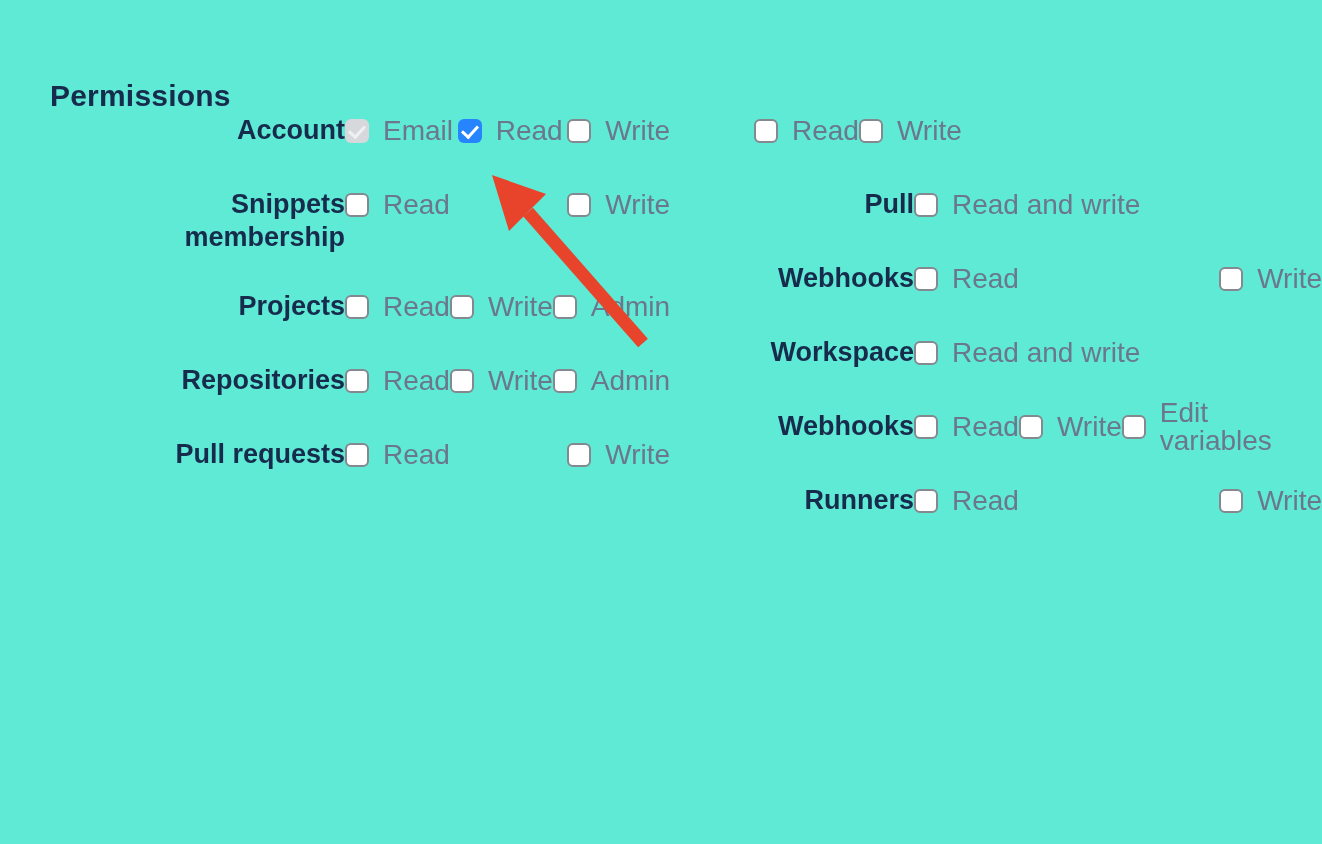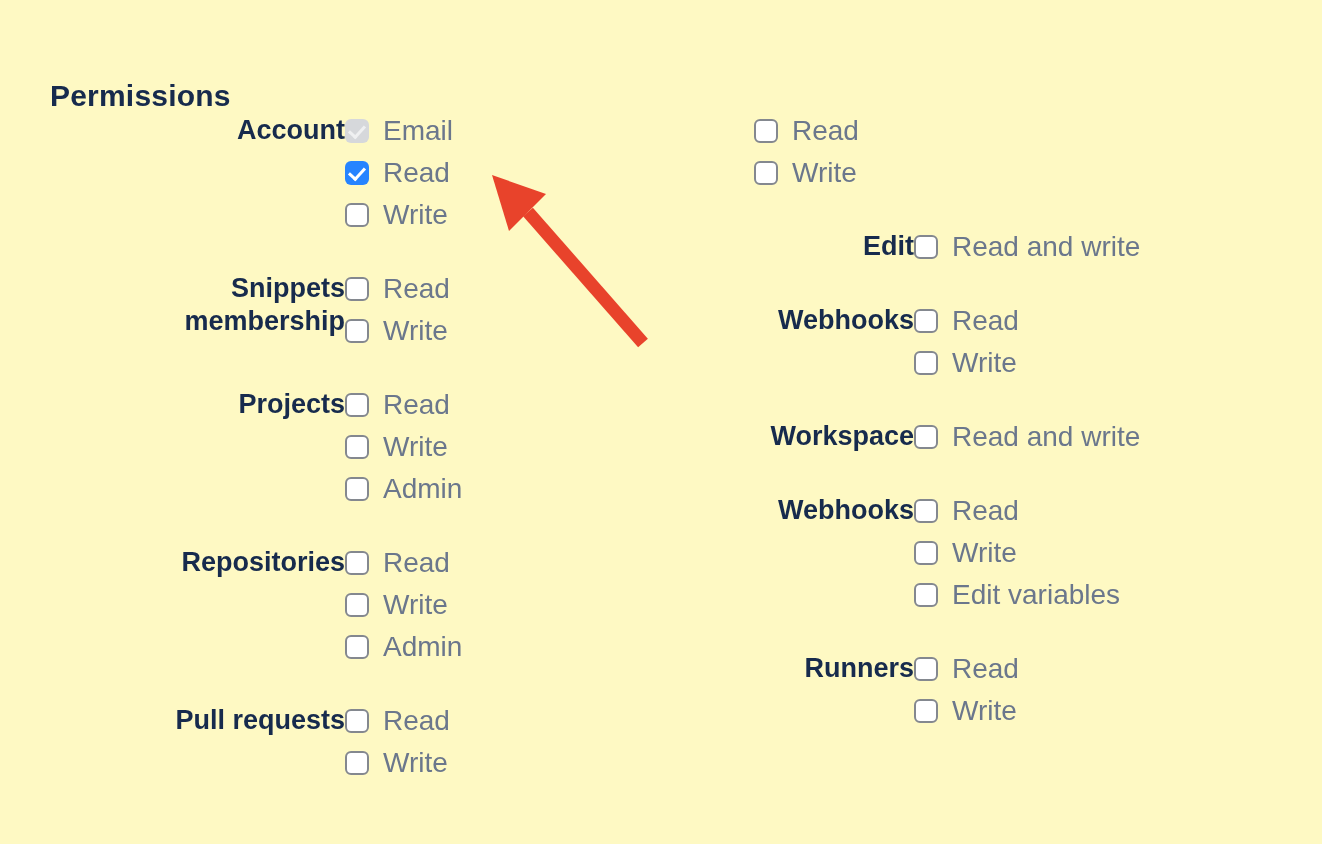--- a/index.html
+++ b/index.html
@@ -1,25 +1,25 @@
 <!DOCTYPE html>
 <html><head>
 <meta charset="utf-8">
 <style>
   html,body{margin:0;padding:0;background:#ffffff;}
   body{font-family:"Liberation Sans","DejaVu Sans",sans-serif;}
-  .page{position:relative;width:1322px;height:844px;background:#fef9c3;overflow:hidden;}
+  .page{position:relative;width:1322px;height:844px;background:#5eead4;overflow:hidden;}
   .heading{position:absolute;left:50px;top:49px;font-size:30px;font-weight:700;color:#172B4D;letter-spacing:0.2px;}
   .col{position:absolute;top:110px;display:flex;flex-direction:column;}
   .col-left{left:145px;}
   .col-right{left:754px;}
   .group{display:grid;grid-template-columns:200px auto;margin-bottom:32px;}
   .col-right .group{grid-template-columns:160px auto;}
   .group-label{text-align:right;font-weight:700;color:#172B4D;font-size:27px;line-height:33px;padding-top:4px;}
-  .options{display:flex;flex-direction:column;}
+  .options{display:flex;flex-direction:row;justify-content:space-between;}
   .option-row{display:flex;align-items:center;height:42px;cursor:pointer;}
   .checkbox{width:24px;height:24px;border-radius:6px;box-sizing:border-box;margin-right:14px;position:relative;flex:none;}
   .checkbox.unchecked{border:2px solid #84888F;background:#ffffff;}
   .checkbox.checked{background:#2684FF;}
   .checkbox.checked-disabled{background:#D6D8DB;}
   .checkbox.checked::after,
   .checkbox.checked-disabled::after{
     content:"";position:absolute;left:7px;top:3px;width:7px;height:13px;
     border:solid #ffffff;border-width:0 3.5px 3.5px 0;transform:rotate(42deg);
   }
@@ -119,21 +119,21 @@
             <span class="checkbox unchecked"></span>
             <span class="option-label">Read</span>
           </label>
           <label class="option-row">
             <span class="checkbox unchecked"></span>
             <span class="option-label">Write</span>
           </label>
         </div>
       </div>
       <div class="group">
-        <div class="group-label">Edit</div>
+        <div class="group-label">Pull</div>
         <div class="options">
           <label class="option-row">
             <span class="checkbox unchecked"></span>
             <span class="option-label">Read and write</span>
           </label>
         </div>
       </div>
       <div class="group">
         <div class="group-label">Webhooks</div>
         <div class="options">

